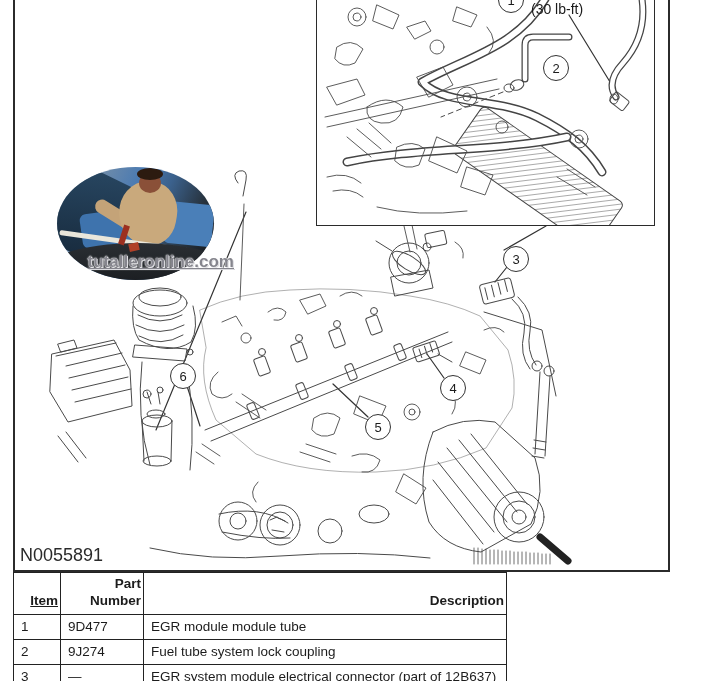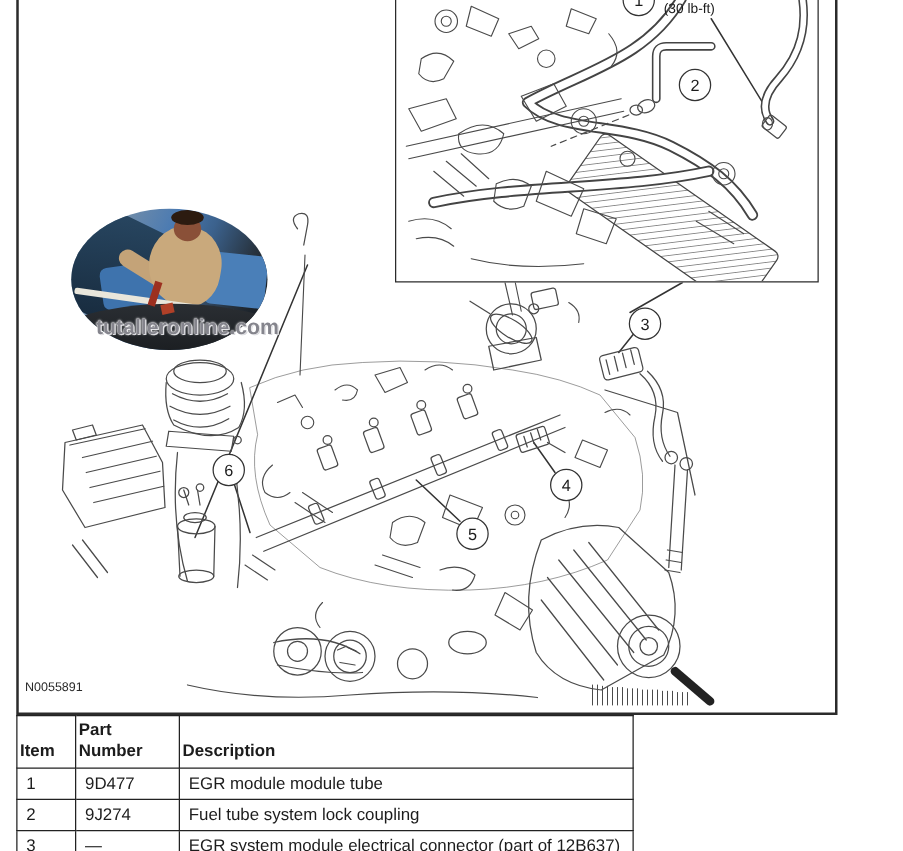--- a/index.html
+++ b/index.html
@@ -34,47 +34,48 @@
   .ph-shirt{left:62px;top:14px;width:58px;height:64px;background:#c9a97c;border-radius:50% 50% 45% 55%;transform:rotate(10deg);}
   .ph-arm{left:36px;top:40px;width:42px;height:14px;background:#c4a378;border-radius:7px;transform:rotate(32deg);}
   .ph-head{left:82px;top:6px;width:22px;height:20px;background:#8a5038;border-radius:50%;}
   .ph-hair{left:80px;top:1px;width:26px;height:12px;background:#2c1b10;border-radius:50%;}
   .ph-prop{left:2px;top:72px;width:130px;height:5px;background:#e9e6db;transform:rotate(8deg);border-radius:2px;}
   .ph-dark{left:-24px;top:76px;width:210px;height:72px;background:linear-gradient(180deg,#2a2e33,#0f1113);border-radius:50%;}
   .ph-tool1{left:64px;top:58px;width:6px;height:20px;background:#9c3020;transform:rotate(18deg);}
   .ph-tool2{left:72px;top:76px;width:10px;height:8px;background:#b04028;transform:rotate(-12deg);}
   .watermark{
     position:absolute;left:66px;top:252px;width:168px;z-index:5;
-    font-size:17px;font-weight:bold;letter-spacing:0px;text-align:center;
+    font-size:17px;font-weight:bold;letter-spacing:0px;text-align:right;
     color:#85858d;
     text-shadow:0 0 1px #ffffff,0 0 2px #ffffff,1px 1px 0 #cfcfd4;
+    text-decoration:underline;
   }
   
   .callout{
     position:absolute;width:24px;height:24px;border:1.4px solid #333;border-radius:50%;
     background:#fff;display:flex;align-items:center;justify-content:center;
     font-size:13px;color:#1c1c1c;z-index:6;
   }
   .torque-note{
-    position:absolute;left:531px;top:1px;z-index:6;font-size:11px;color:#1a1a1a;
+    position:absolute;left:531px;top:1px;z-index:6;font-size:14px;color:#1a1a1a;
   }
   .figure-id{
-    position:absolute;left:20px;top:545px;z-index:6;font-size:10px;color:#2a2a2a;
+    position:absolute;left:20px;top:545px;z-index:6;font-size:18px;color:#2a2a2a;
   }
   
   .parts-table{
     position:absolute;left:13px;top:572px;width:494px;z-index:6;
     border-collapse:collapse;table-layout:fixed;
     font-size:13.5px;color:#1c1c1c;background:#fff;
   }
   .parts-table th,.parts-table td{border:1.4px solid #222;}
-  .parts-table th{font-weight:bold;vertical-align:bottom;text-align:left;
+  .parts-table th{font-weight:bold;vertical-align:bottom;text-align:right;
     padding:3px 2px 4px 2px;height:32px;line-height:1.25;}
   .parts-table td{height:22px;padding:1px 6px 1px 7px;vertical-align:middle;text-align:left;}
-  .col-item{width:42px;}
+  .col-item{width:42px;text-decoration:underline;}
   .col-part{width:78px;}
 </style>
 </head>
 <body>
 
 <div class="main-frame"></div>
 
 <svg class="art-layer" width="722" height="681" viewBox="0 0 722 681">
   <g stroke="#4a4a4a" fill="none" stroke-width="1" stroke-linecap="round" stroke-linejoin="round">
 

